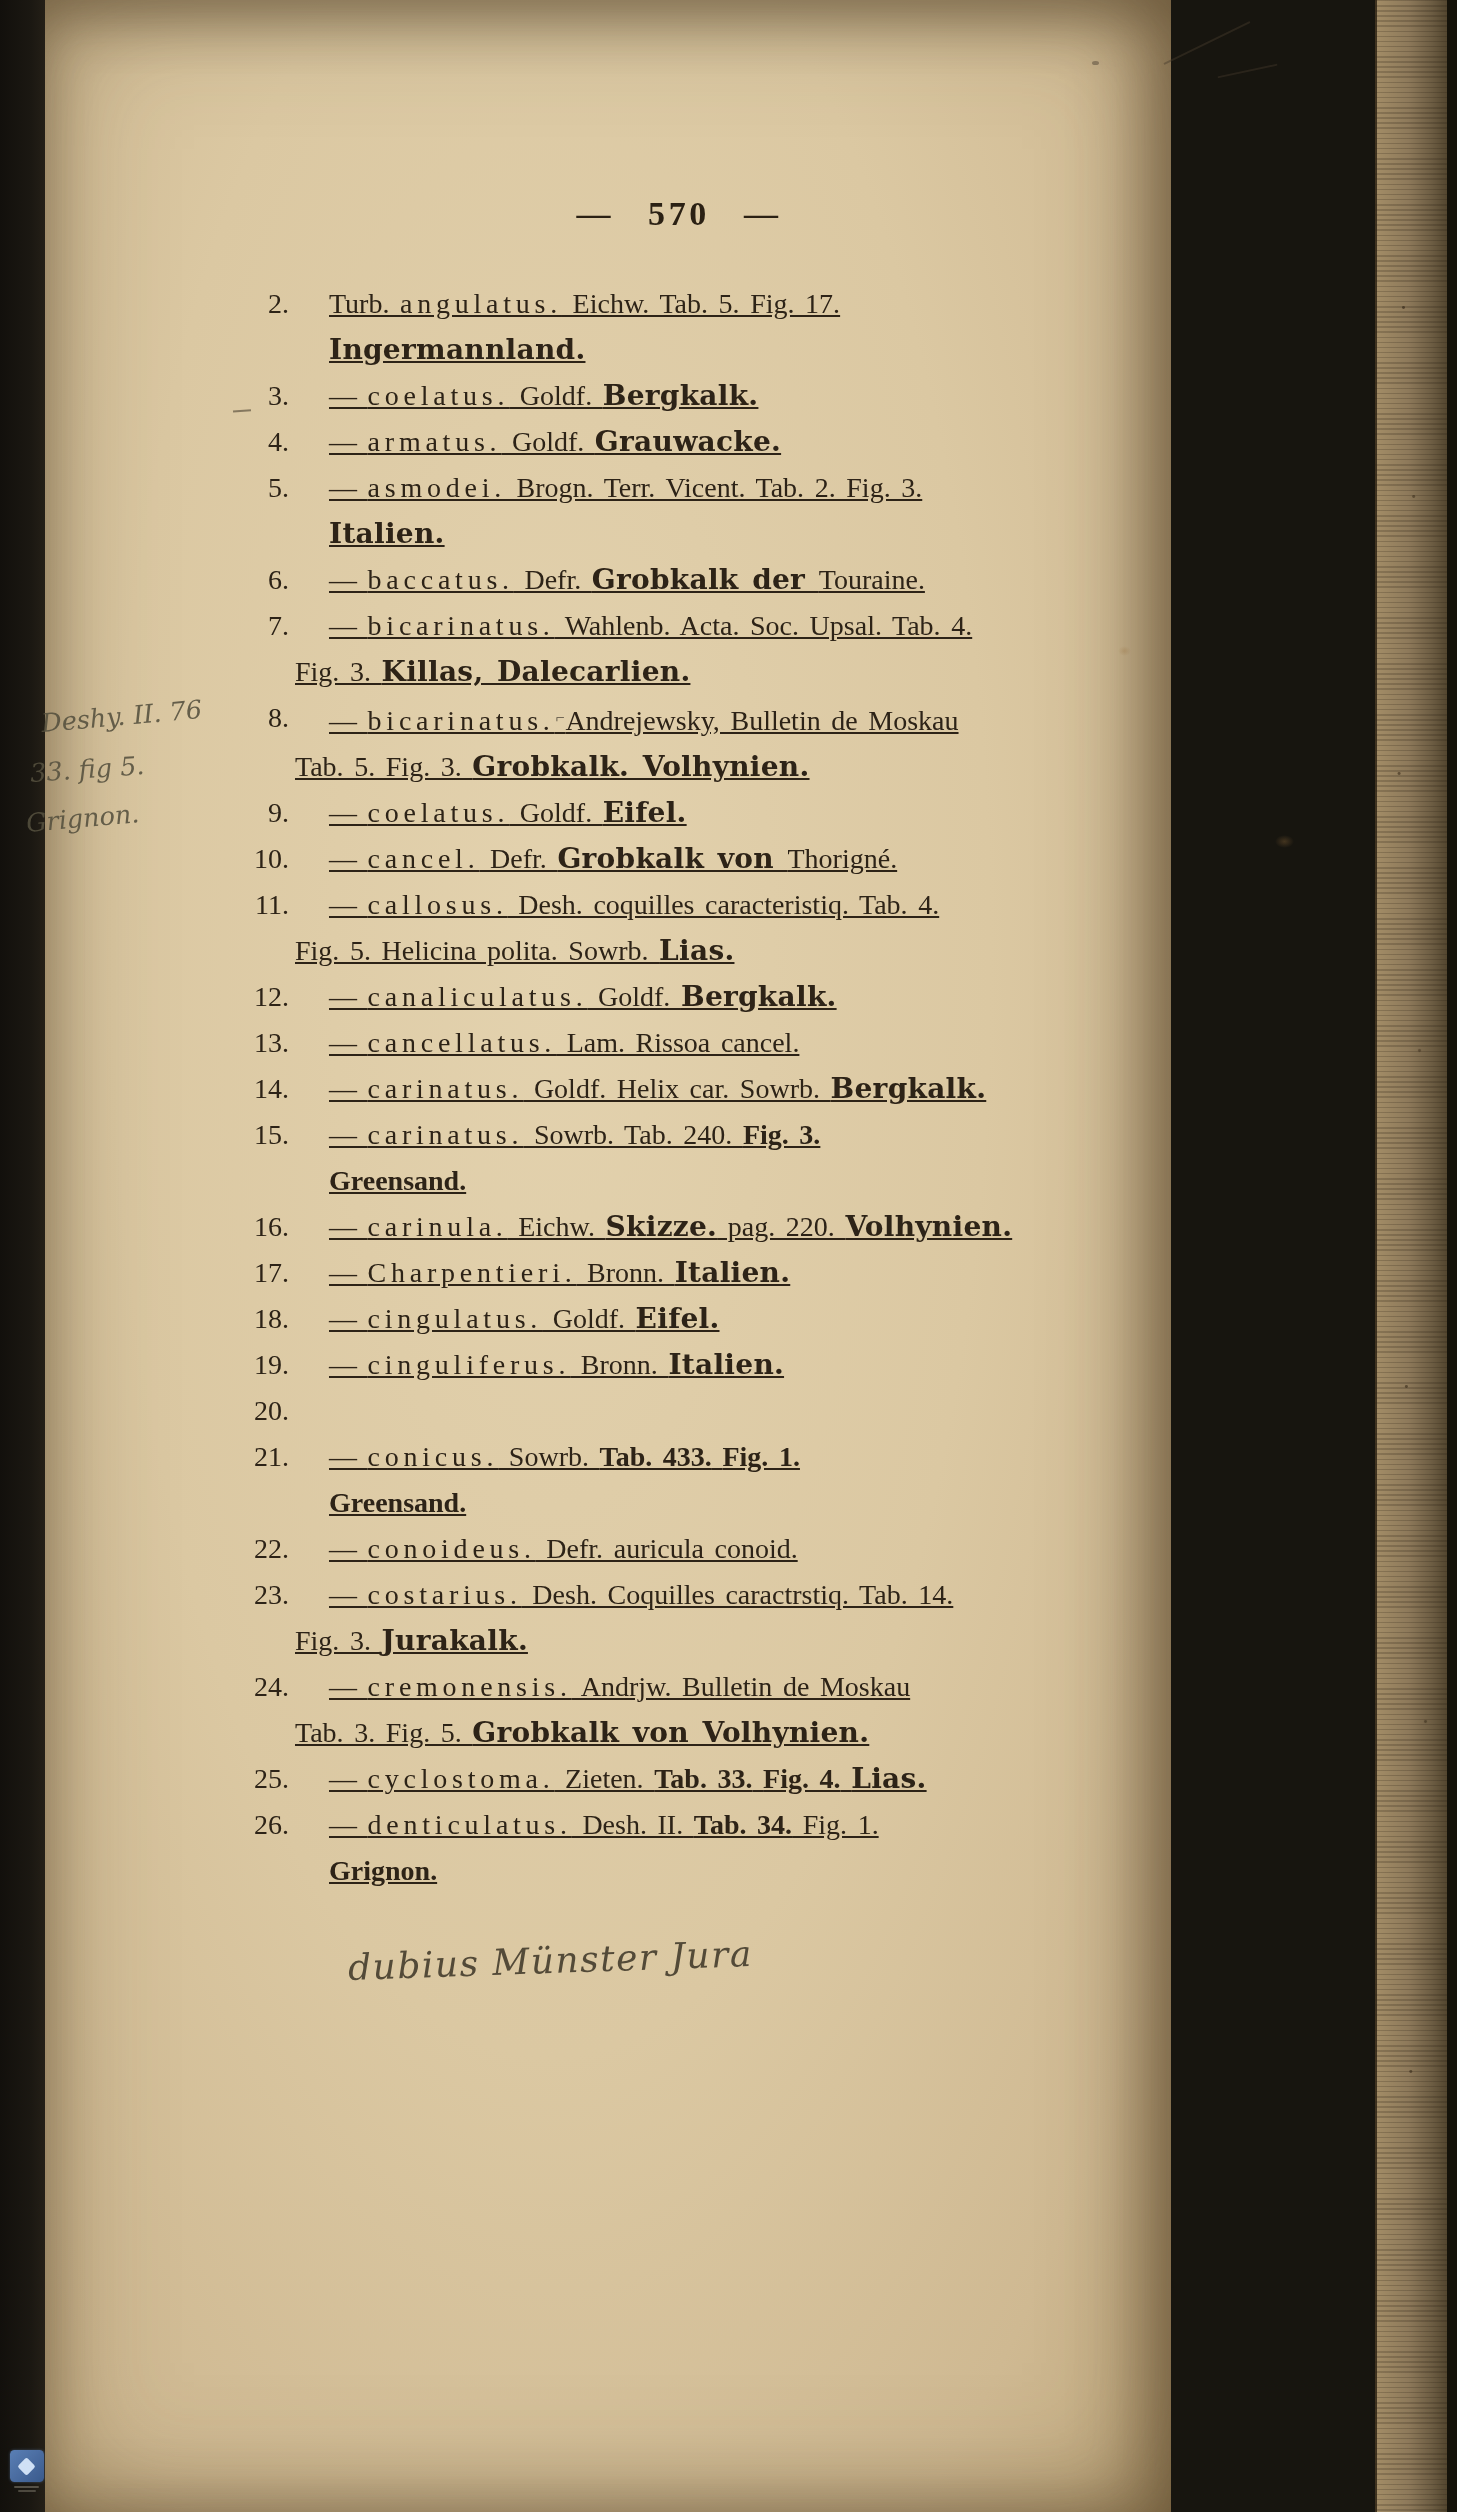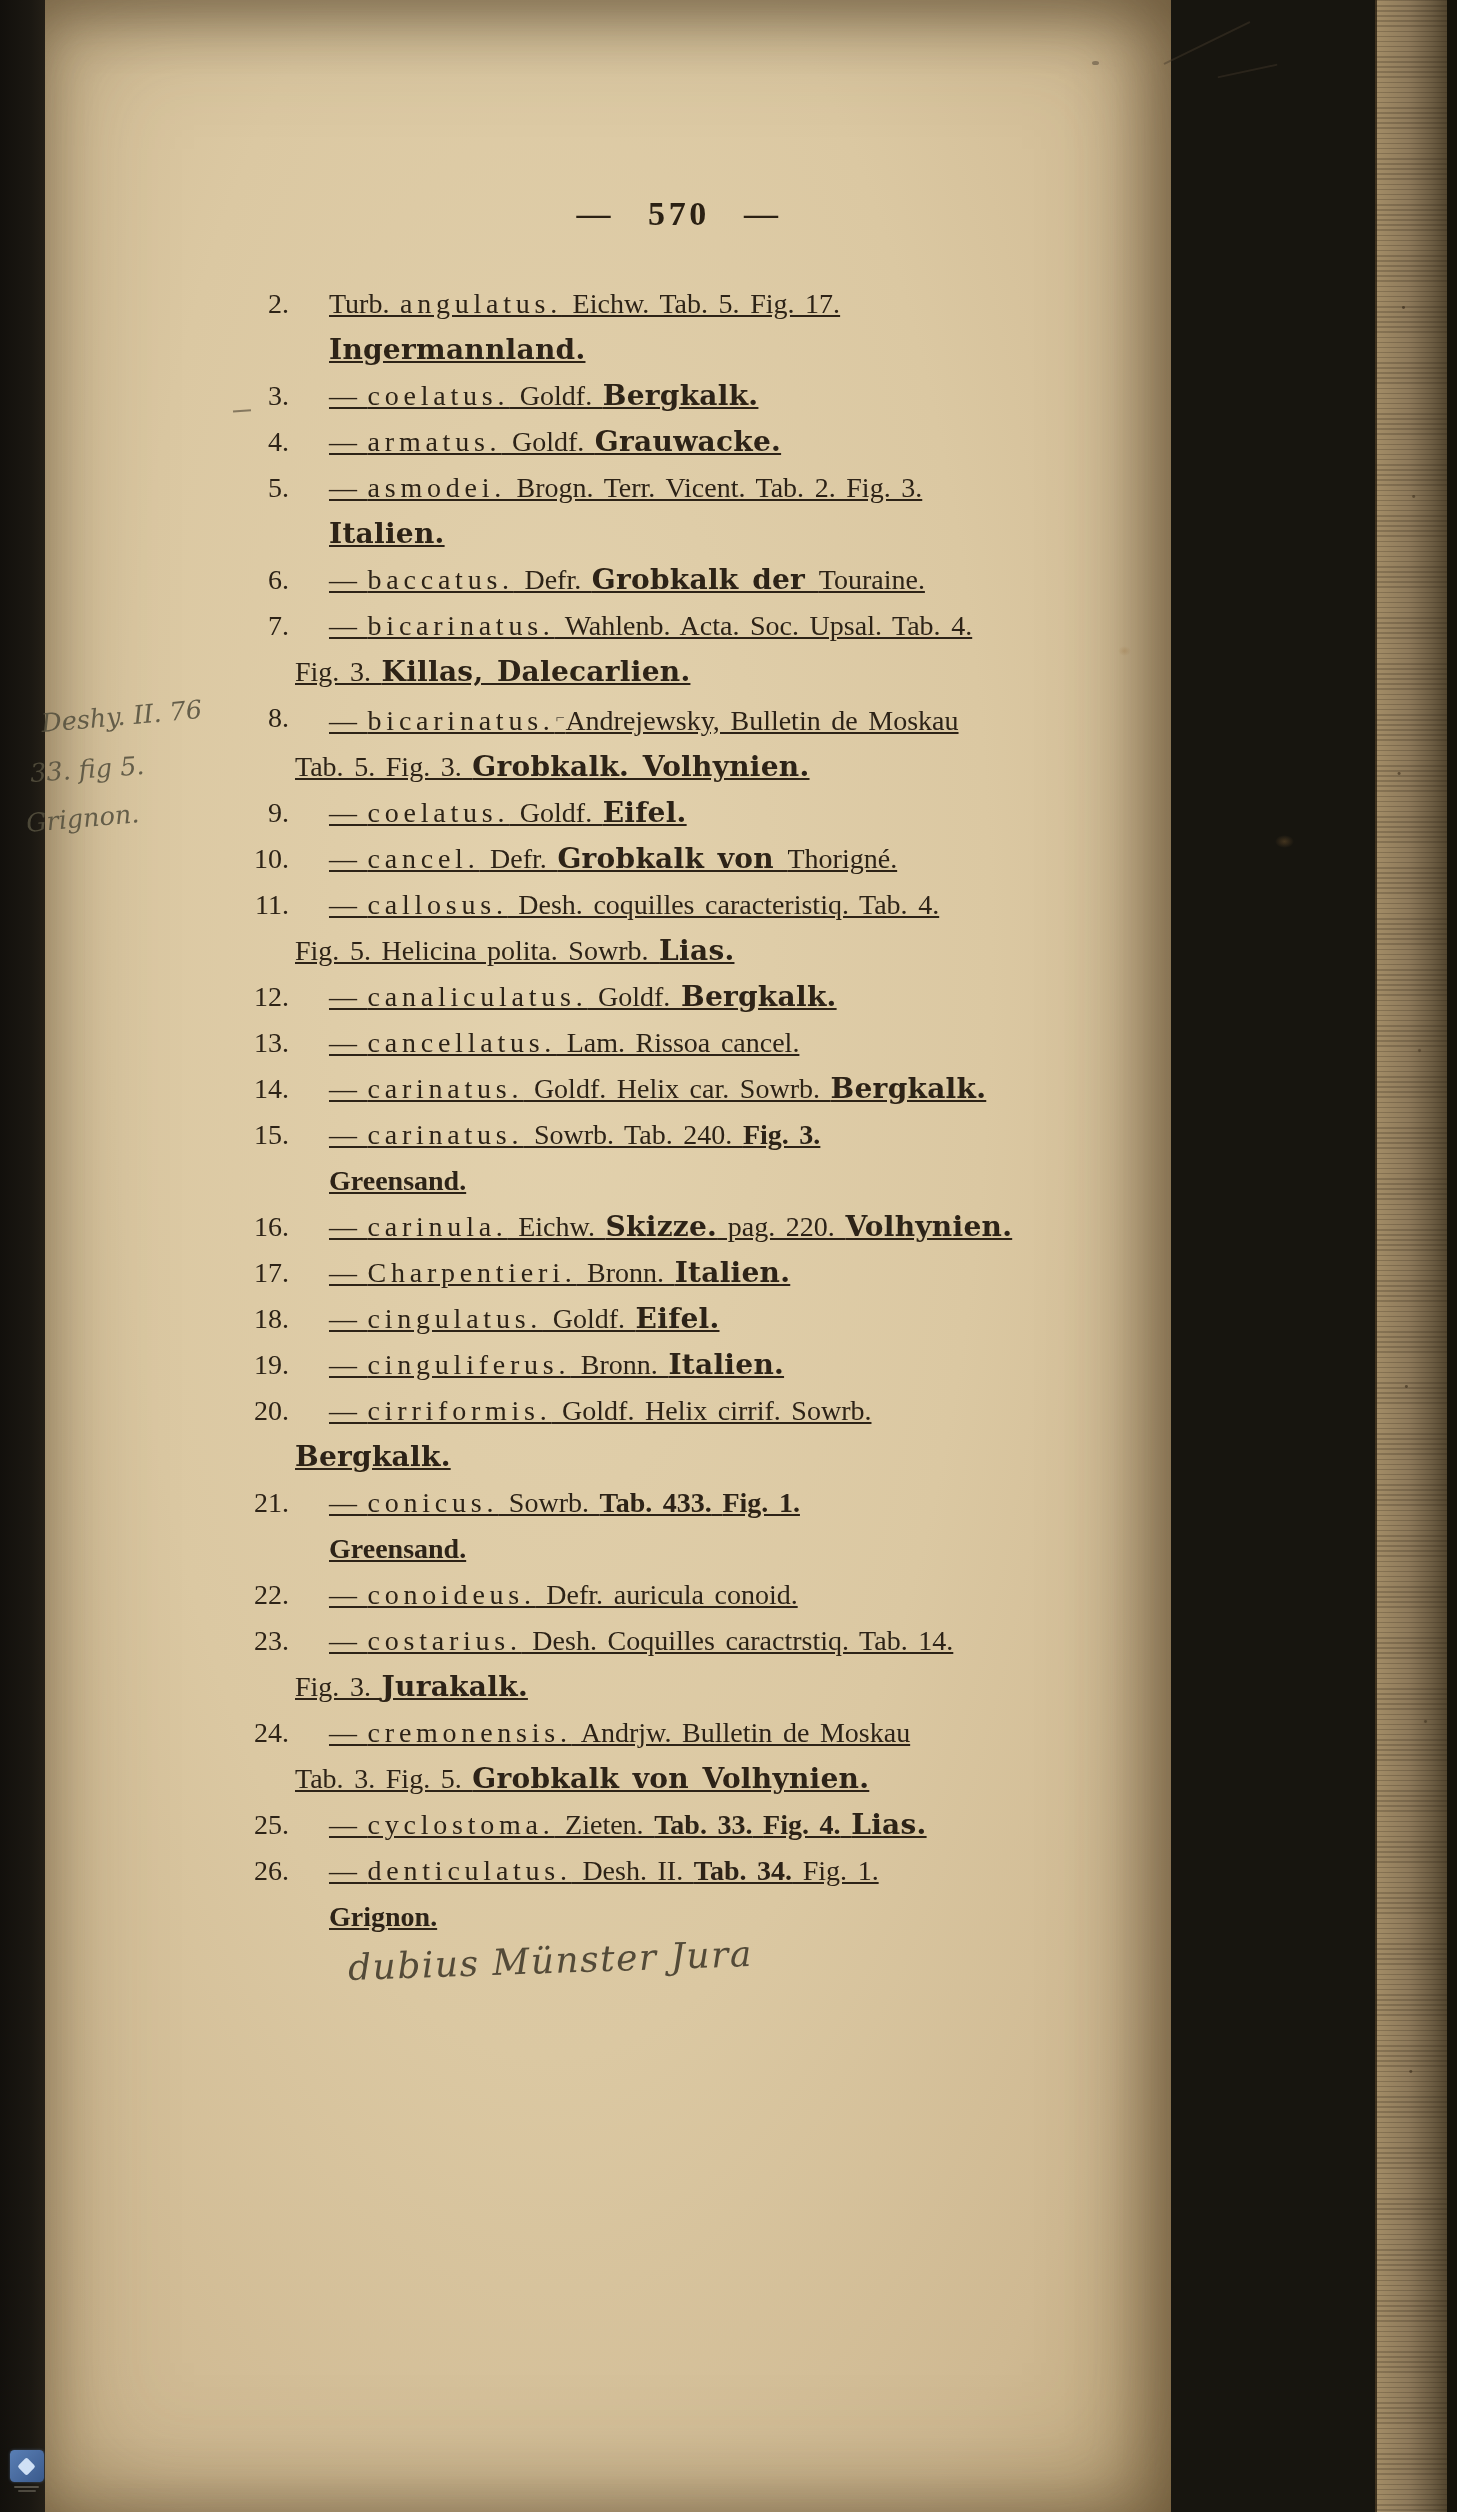--- a/index.html
+++ b/index.html
@@ -231,24 +231,20 @@
           </span>
         </div>
         <div class="entry">
           <span class="num">19.</span>
           <span class="body">
             <span class="line"><span class="sg">— </span><span class="sg sp">cinguliferus.</span><span class="sg"> Bronn.   </span><span class="sg fraktur">Italien.</span></span>
           </span>
         </div>
         <div class="entry">
           <span class="num">20.</span>
-          <span class="body">
-            <span class="line"><span class="sg">— </span><span class="sg sp">cirriformis.</span><span class="sg"> Goldf. Helix cirrif. Sowrb.</span></span>
-            <span class="line cont out"><span class="sg fraktur">Bergkalk.</span></span>
-          </span>
         </div>
         <div class="entry">
           <span class="num">21.</span>
           <span class="body">
             <span class="line"><span class="sg">— </span><span class="sg sp">conicus.</span><span class="sg"> Sowrb.  </span><span class="sg b">Tab. 433.</span><span class="sg">  </span><span class="sg b">Fig. 1.</span></span>
             <span class="line cont"><span class="sg b">Greensand.</span></span>
           </span>
         </div>
         <div class="entry">
           <span class="num">22.</span>

